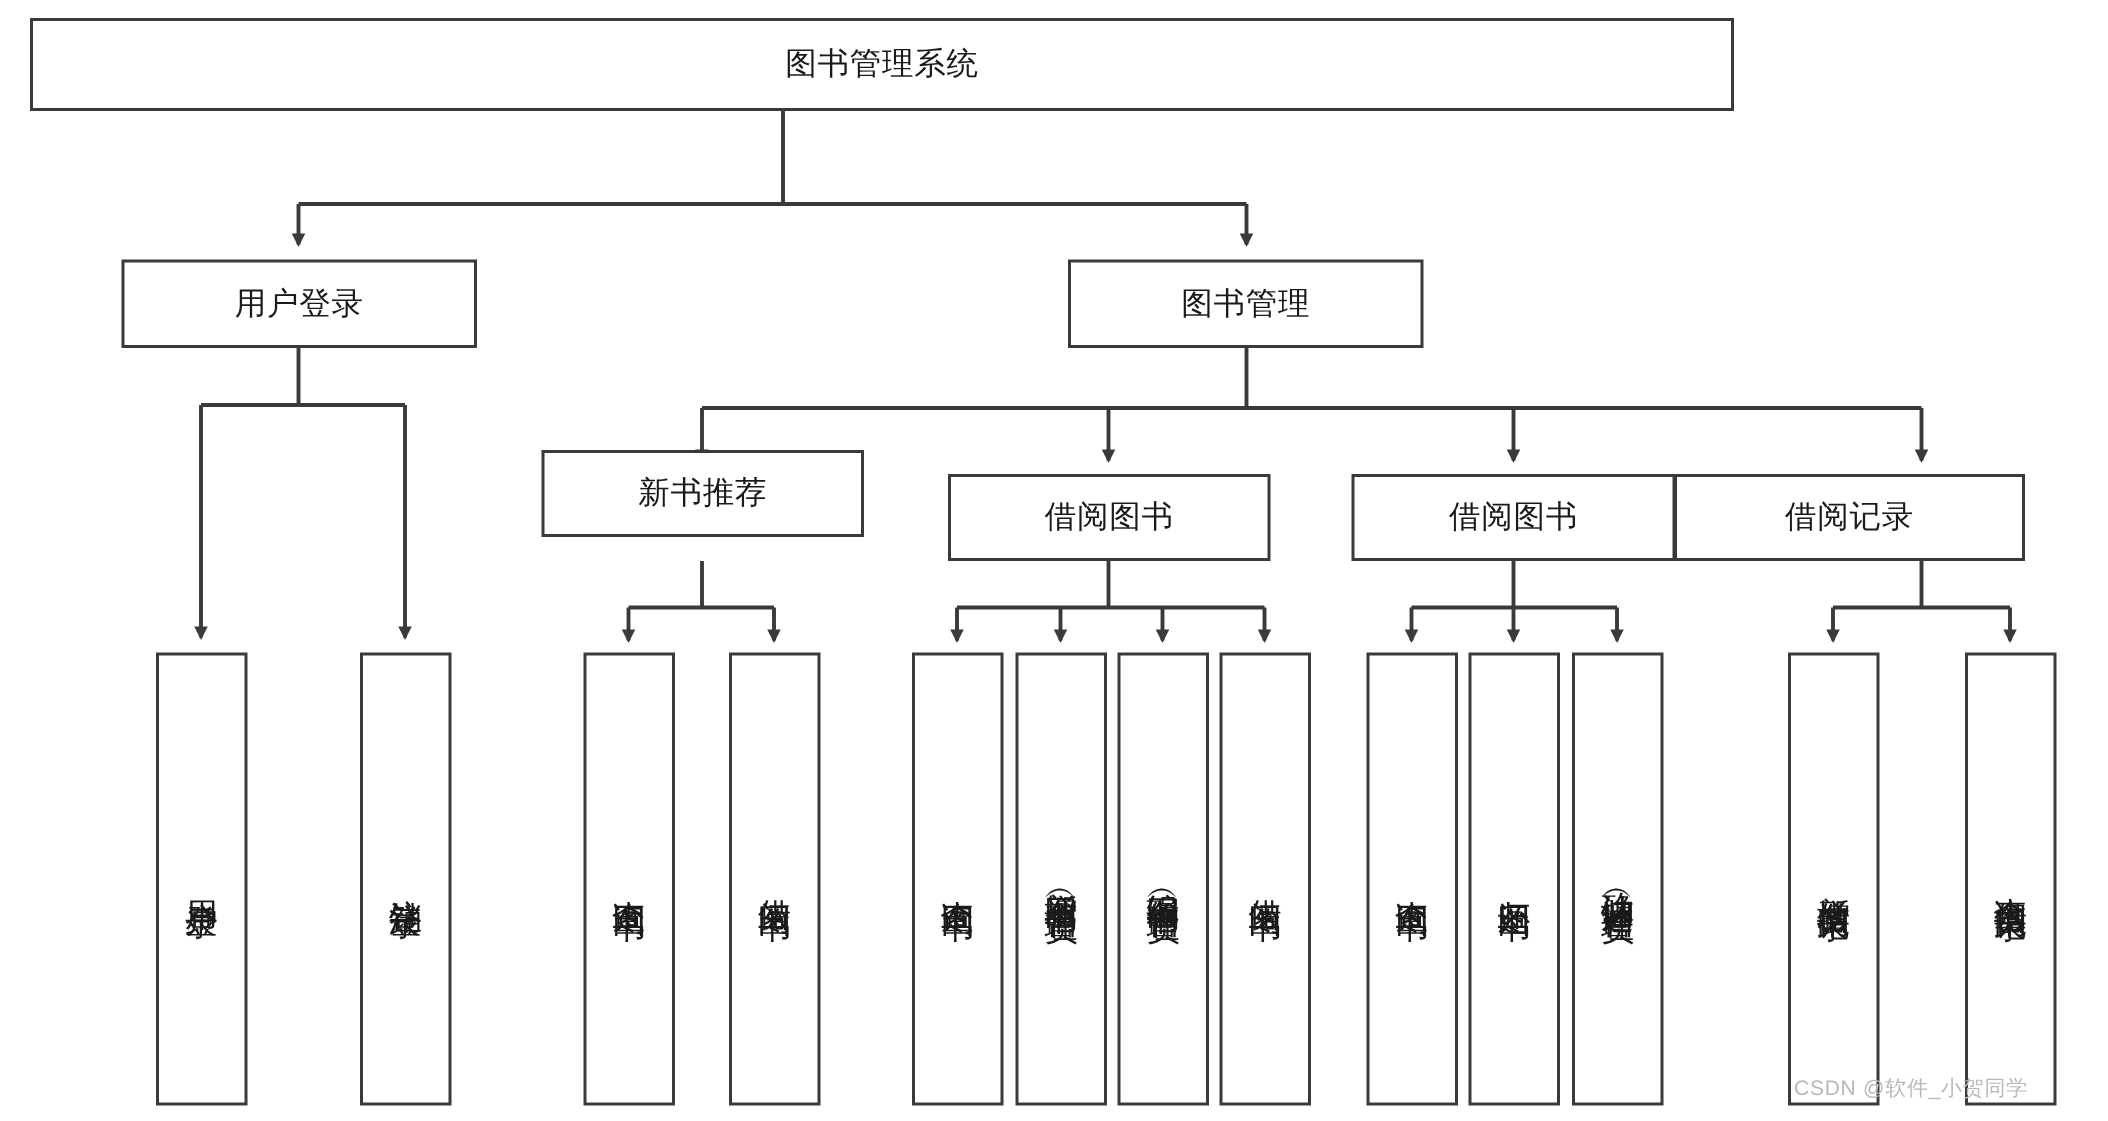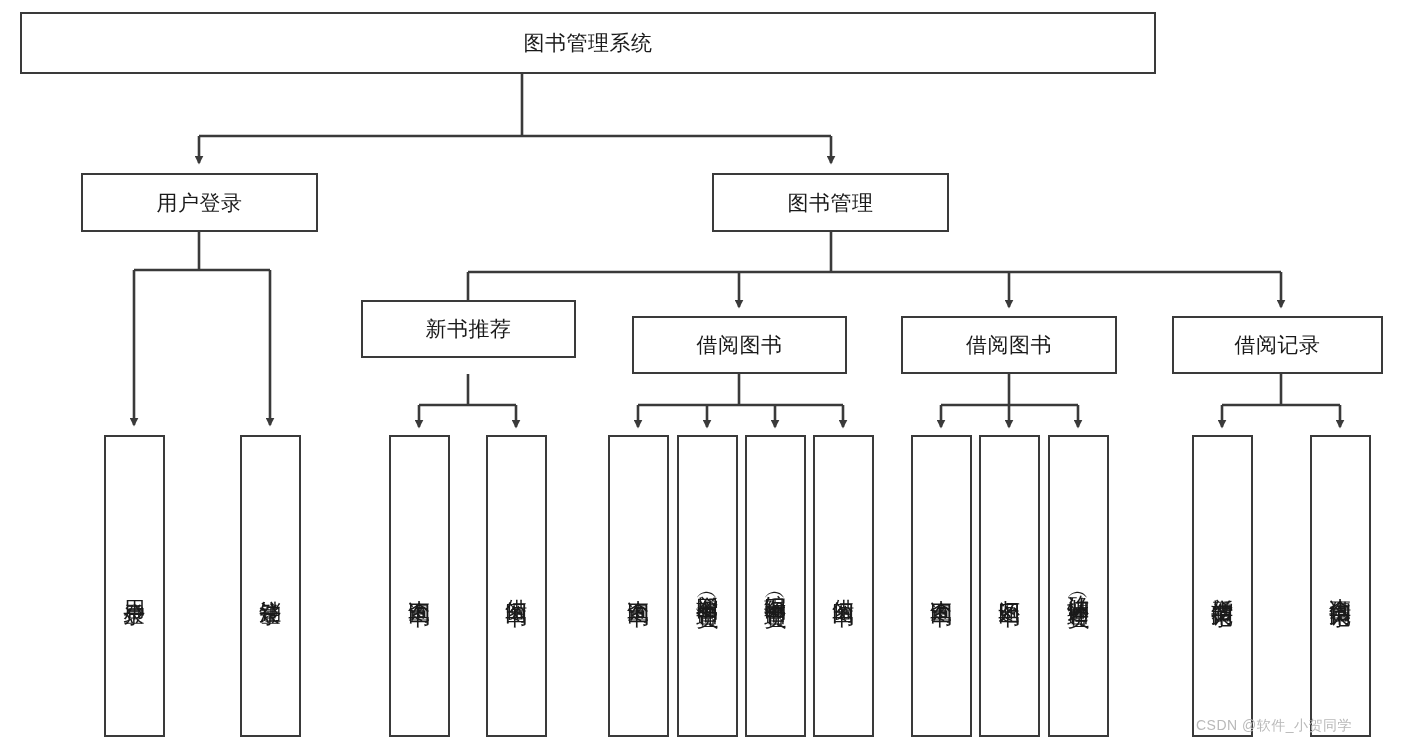--- a/index.html
+++ b/index.html
@@ -133,21 +133,21 @@
 
   <div class="node node-h" style="left:361px; top:300px; width:215px; height:58px;">
     <span class="node-label">新书推荐</span>
   </div>
   <div class="node node-h" style="left:632px; top:316px; width:215px; height:58px;">
     <span class="node-label">借阅图书</span>
   </div>
   <div class="node node-h" style="left:901px; top:316px; width:216px; height:58px;">
     <span class="node-label">借阅图书</span>
   </div>
-  <div class="node node-h" style="left:1172px; top:316px; width:211px; height:58px;">
+  <div class="node node-h" style="left:1116px; top:316px; width:234px; height:58px;">
     <span class="node-label">借阅记录</span>
   </div>
 
   <div class="node node-v" style="left:104px; top:435px; width:61px; height:302px;">
     <span class="node-label">用户登录</span>
   </div>
   <div class="node node-v" style="left:240px; top:435px; width:61px; height:302px;">
     <span class="node-label">注销登录</span>
   </div>
 

